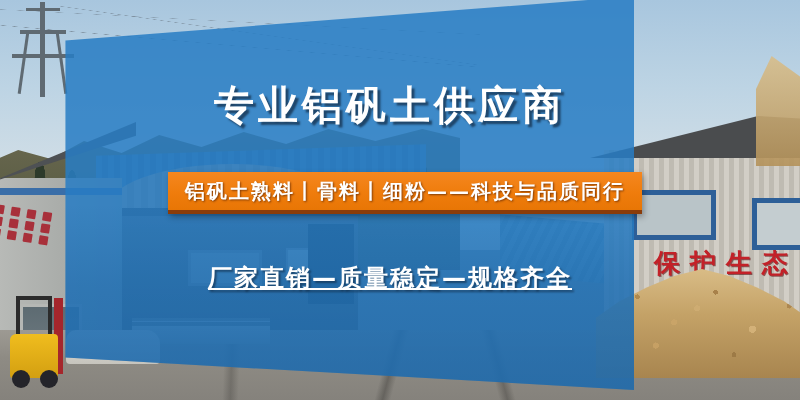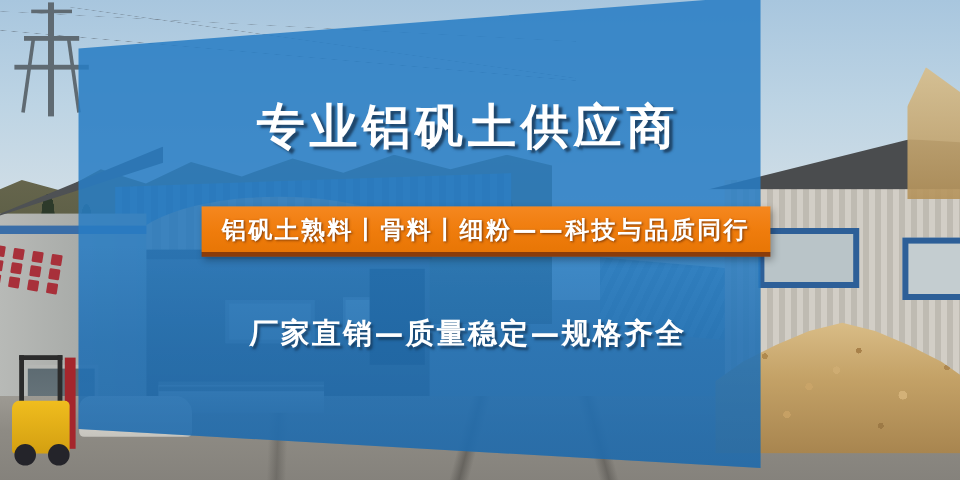--- a/index.html
+++ b/index.html
@@ -281,20 +281,21 @@
     font-family:"DejaVu Sans","Liberation Sans",sans-serif;
     text-shadow:1px 1px 2px rgba(110,48,6,.85);
   }
 
   .subline{
     position:absolute; width:470px; left:155px; text-align:center;
     font-size:24px; font-weight:bold; color:#ffffff;
     letter-spacing:2px; white-space:nowrap;
     font-family:"DejaVu Sans","Liberation Sans",sans-serif;
     text-shadow:2px 2px 2px rgba(18,48,78,.7);
+    text-decoration:underline;
   }
   .subline.l1{ top:262px; }
   .subline.l2{ top:304px; }
 </style>
 </head>
 <body>
 
 <div class="banner">
 
   <div class="photo">
@@ -336,20 +337,21 @@
       <div class="base"></div>
     </div>
 
     <div class="greenhouse"></div>
 
     <div class="bldg-right">
       <div class="roof"></div>
       <div class="w1"></div>
       <div class="w2"></div>
       <div class="w3"></div>
+      <div class="redsign">保护生态</div>
     </div>
 
     <div class="pile-small"></div>
     <div class="ground"></div>
     <div class="pile"></div>
 
     <div class="truck">
       <div class="bed"></div>
       <div class="rail"></div>
     </div>

